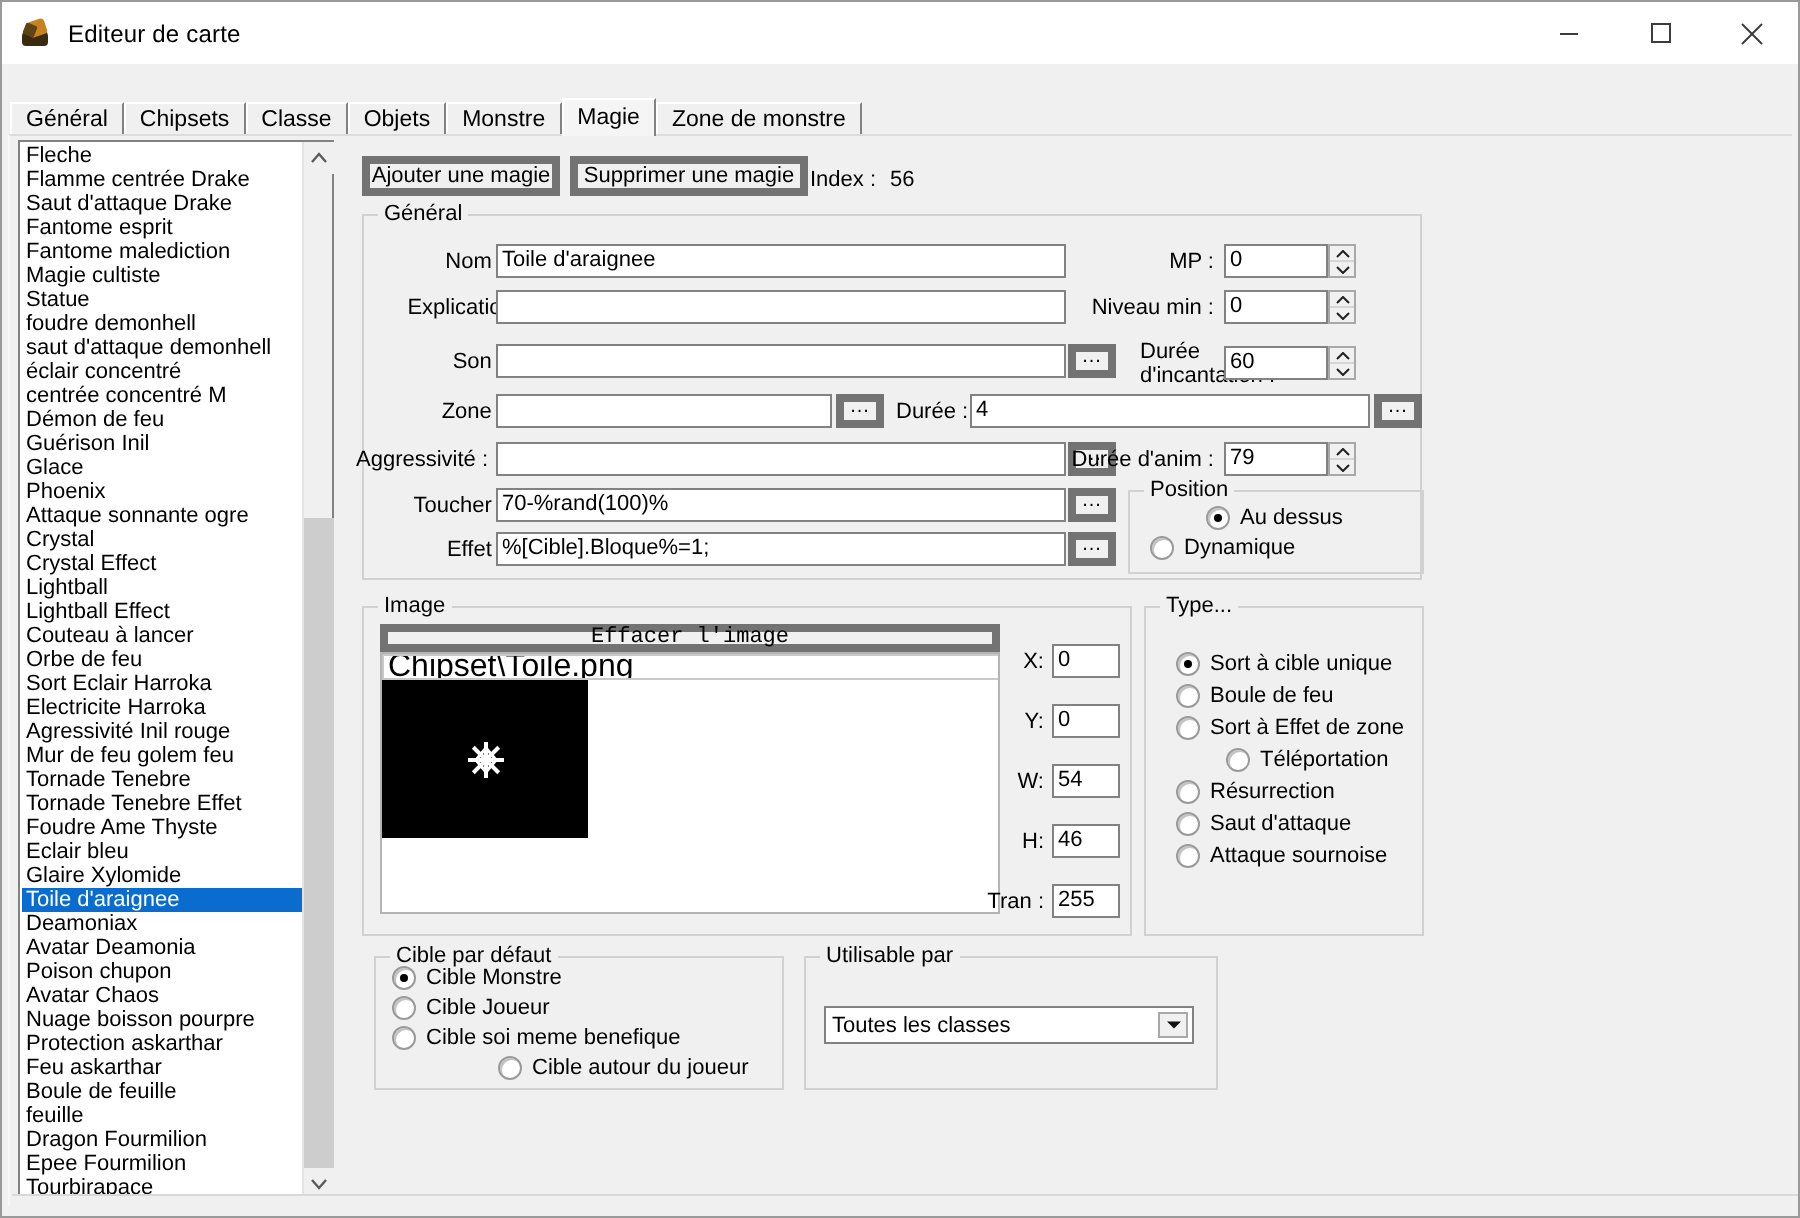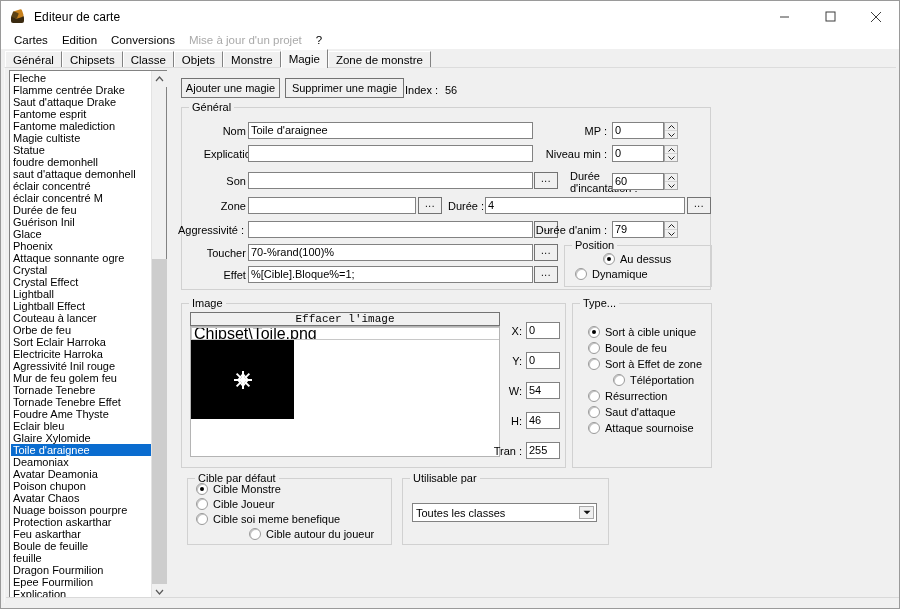--- a/index.html
+++ b/index.html
@@ -174,21 +174,21 @@
     font-size: 11px;
     line-height: 13px;
     padding: 1px 0 0 2px;
     color: #000;
     overflow: hidden;
     white-space: nowrap;
   }
   .btn {
     position: absolute;
     background: #f0f0f0;
-    border: 1px solid #737373;
+    border: 4px solid #737373;
     font-size: 11px;
     color: #000;
     display: flex; align-items: center; justify-content: center;
     line-height: 1;
   }
   .btn.dots { font-size: 10px; letter-spacing: 0.5px; padding-bottom: 3px; }
 
   
   .spin {
     position: absolute;
@@ -296,27 +296,20 @@
       </div>
       <div class="wc">
         <svg width="12" height="12" viewBox="0 0 12 12">
             <line x1="1" y1="1" x2="11" y2="11" stroke="#3c3c3c" stroke-width="1"></line>
             <line x1="11" y1="1" x2="1" y2="11" stroke="#3c3c3c" stroke-width="1"></line>
           </svg>
       </div>
     </div>
   </div>
 
-  <div id="menubar">
-    <span class="menu-item">Cartes</span>
-    <span class="menu-item">Edition</span>
-    <span class="menu-item">Conversions</span>
-    <span class="menu-item disabled">Mise à jour d'un projet</span>
-    <span class="menu-item">?</span>
-  </div>
 
   <div id="tabstrip">
     <div class="tab">Général</div>
     <div class="tab">Chipsets</div>
     <div class="tab">Classe</div>
     <div class="tab">Objets</div>
     <div class="tab">Monstre</div>
     <div class="tab active">Magie</div>
     <div class="tab">Zone de monstre</div>
   </div>
@@ -328,22 +321,22 @@
           <div class="spell-row">Fleche</div>
           <div class="spell-row">Flamme centrée Drake</div>
           <div class="spell-row">Saut d'attaque Drake</div>
           <div class="spell-row">Fantome esprit</div>
           <div class="spell-row">Fantome malediction</div>
           <div class="spell-row">Magie cultiste</div>
           <div class="spell-row">Statue</div>
           <div class="spell-row">foudre demonhell</div>
           <div class="spell-row">saut d'attaque demonhell</div>
           <div class="spell-row">éclair concentré</div>
-          <div class="spell-row">éclair concentré M</div>
-          <div class="spell-row">Durée de feu</div>
+          <div class="spell-row">centrée concentré M</div>
+          <div class="spell-row">Démon de feu</div>
           <div class="spell-row">Guérison Inil</div>
           <div class="spell-row">Glace</div>
           <div class="spell-row">Phoenix</div>
           <div class="spell-row">Attaque sonnante ogre</div>
           <div class="spell-row">Crystal</div>
           <div class="spell-row">Crystal Effect</div>
           <div class="spell-row">Lightball</div>
           <div class="spell-row">Lightball Effect</div>
           <div class="spell-row">Couteau à lancer</div>
           <div class="spell-row">Orbe de feu</div>
@@ -361,21 +354,21 @@
           <div class="spell-row">Avatar Deamonia</div>
           <div class="spell-row">Poison chupon</div>
           <div class="spell-row">Avatar Chaos</div>
           <div class="spell-row">Nuage boisson pourpre</div>
           <div class="spell-row">Protection askarthar</div>
           <div class="spell-row">Feu askarthar</div>
           <div class="spell-row">Boule de feuille</div>
           <div class="spell-row">feuille</div>
           <div class="spell-row">Dragon Fourmilion</div>
           <div class="spell-row">Epee Fourmilion</div>
-          <div class="spell-row">Explication</div>
+          <div class="spell-row">Tourbirapace</div>
         </div>
       <div id="list-scroll">
         <div class="sb-arrow up">
           <svg width="9" height="6" viewBox="0 0 9 6">
               <path d="M1 5 L4.5 1 L8 5" fill="none" stroke="#5a5a5a" stroke-width="1.2"></path>
             </svg>
         </div>
         <div id="sb-thumb"></div>
         <div class="sb-arrow down">
           <svg width="9" height="6" viewBox="0 0 9 6">

